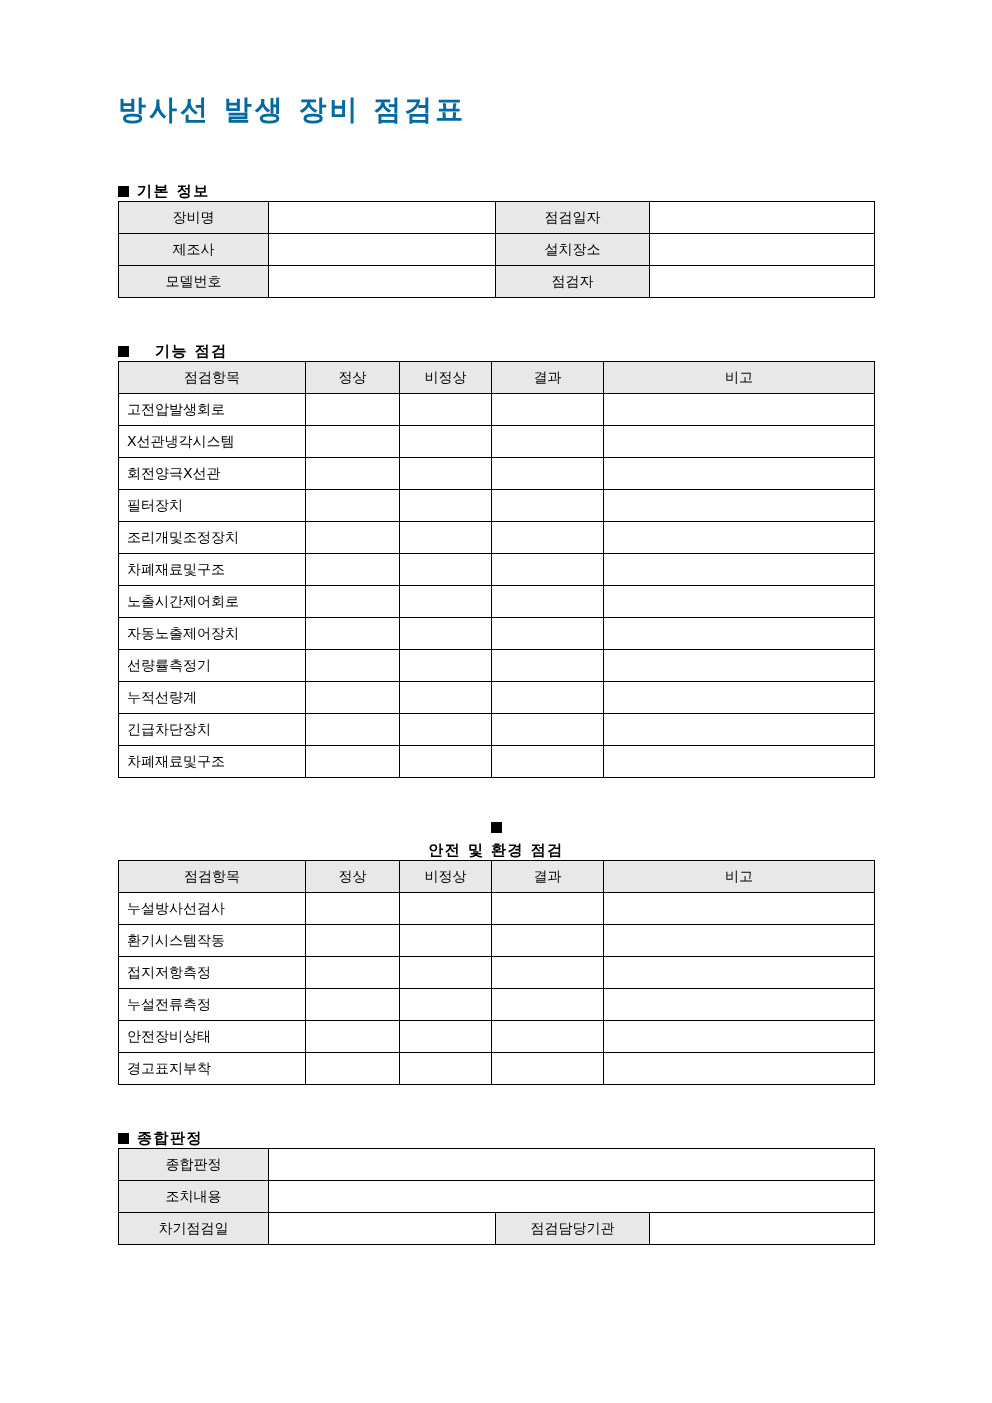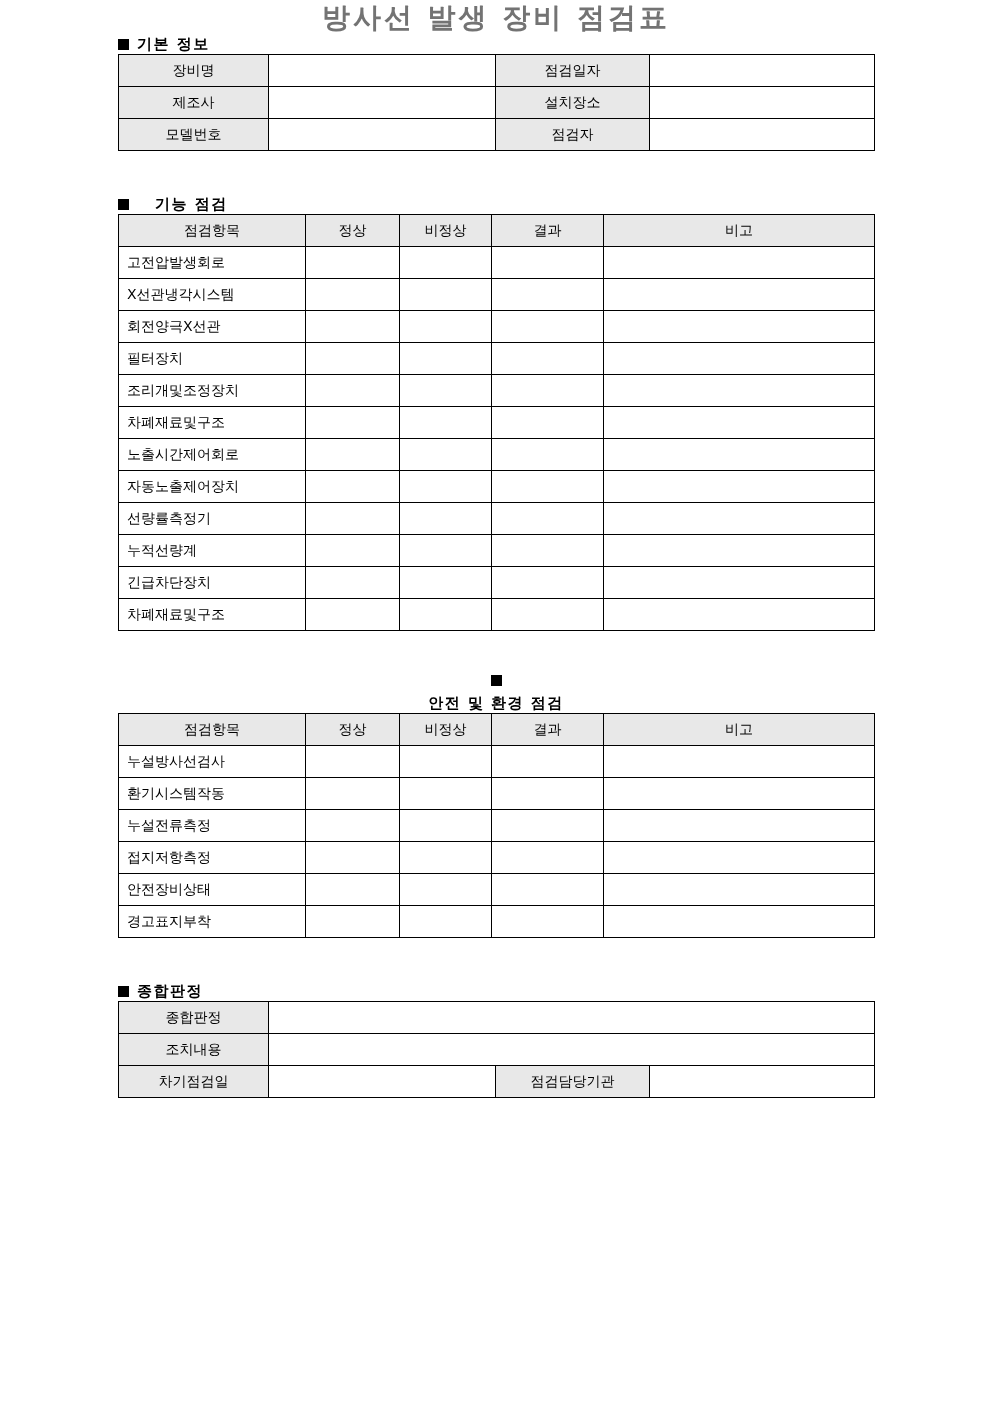--- a/index.html
+++ b/index.html
@@ -15,45 +15,45 @@
     overflow: hidden;
   }
   .page {
     position: relative;
     width: 992px;
     height: 1403px;
     box-sizing: border-box;
     padding: 0 118px;
   }
   .doc-title {
-    text-align: center;
     font-size: 28px;
     font-weight: bold;
     letter-spacing: 3px;
     margin: 0;
+    padding-top: 92px;
     line-height: 1.25;
-    color: #737373;
+    color: #0369a1;
   }
   .section-header {
     font-size: 15px;
     font-weight: bold;
     letter-spacing: 1.5px;
     margin: 0;
     display: flex;
     align-items: center;
     gap: 8px;
   }
   .bullet-square {
     display: inline-block;
     width: 11px;
     height: 11px;
     background: #000000;
     flex: 0 0 auto;
   }
-  .sec-basic   { }
+  .sec-basic   { margin-top: 55px; }
   .sec-func    { margin-top: 44px; gap: 26px; }
   .sec-safety  { margin-top: 44px; flex-direction: column; }
   .sec-final   { margin-top: 44px; }
 
   table.form-table {
     border-collapse: collapse;
     width: 756px;
     table-layout: fixed;
   }
   table.form-table td,
@@ -269,28 +269,28 @@
           <td class="blank-cell"></td>
         </tr>
         <tr>
           <td class="item-cell">환기시스템작동</td>
           <td class="blank-cell"></td>
           <td class="blank-cell"></td>
           <td class="blank-cell"></td>
           <td class="blank-cell"></td>
         </tr>
         <tr>
+          <td class="item-cell">접지저항측정</td>
+          <td class="blank-cell"></td>
+          <td class="blank-cell"></td>
+          <td class="blank-cell"></td>
+          <td class="blank-cell"></td>
+        </tr>
+        <tr>
           <td class="item-cell">누설전류측정</td>
-          <td class="blank-cell"></td>
-          <td class="blank-cell"></td>
-          <td class="blank-cell"></td>
-          <td class="blank-cell"></td>
-        </tr>
-        <tr>
-          <td class="item-cell">접지저항측정</td>
           <td class="blank-cell"></td>
           <td class="blank-cell"></td>
           <td class="blank-cell"></td>
           <td class="blank-cell"></td>
         </tr>
         <tr>
           <td class="item-cell">안전장비상태</td>
           <td class="blank-cell"></td>
           <td class="blank-cell"></td>
           <td class="blank-cell"></td>

